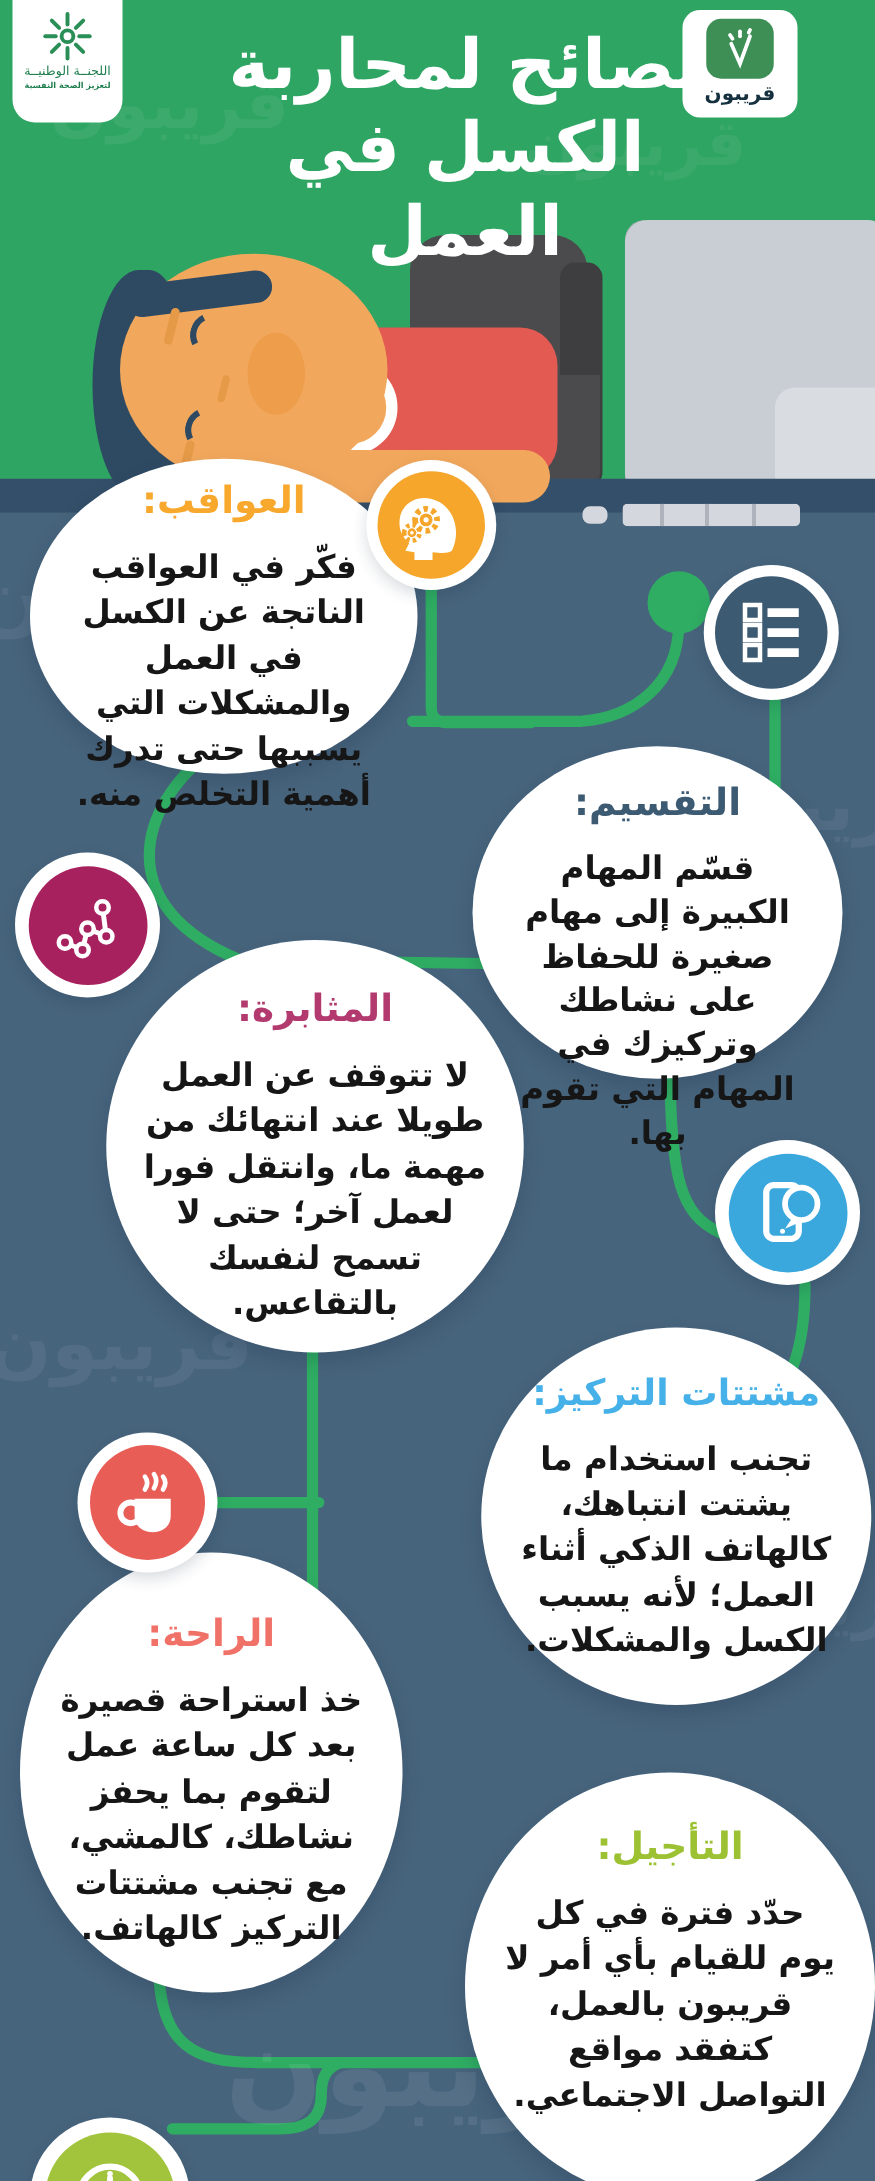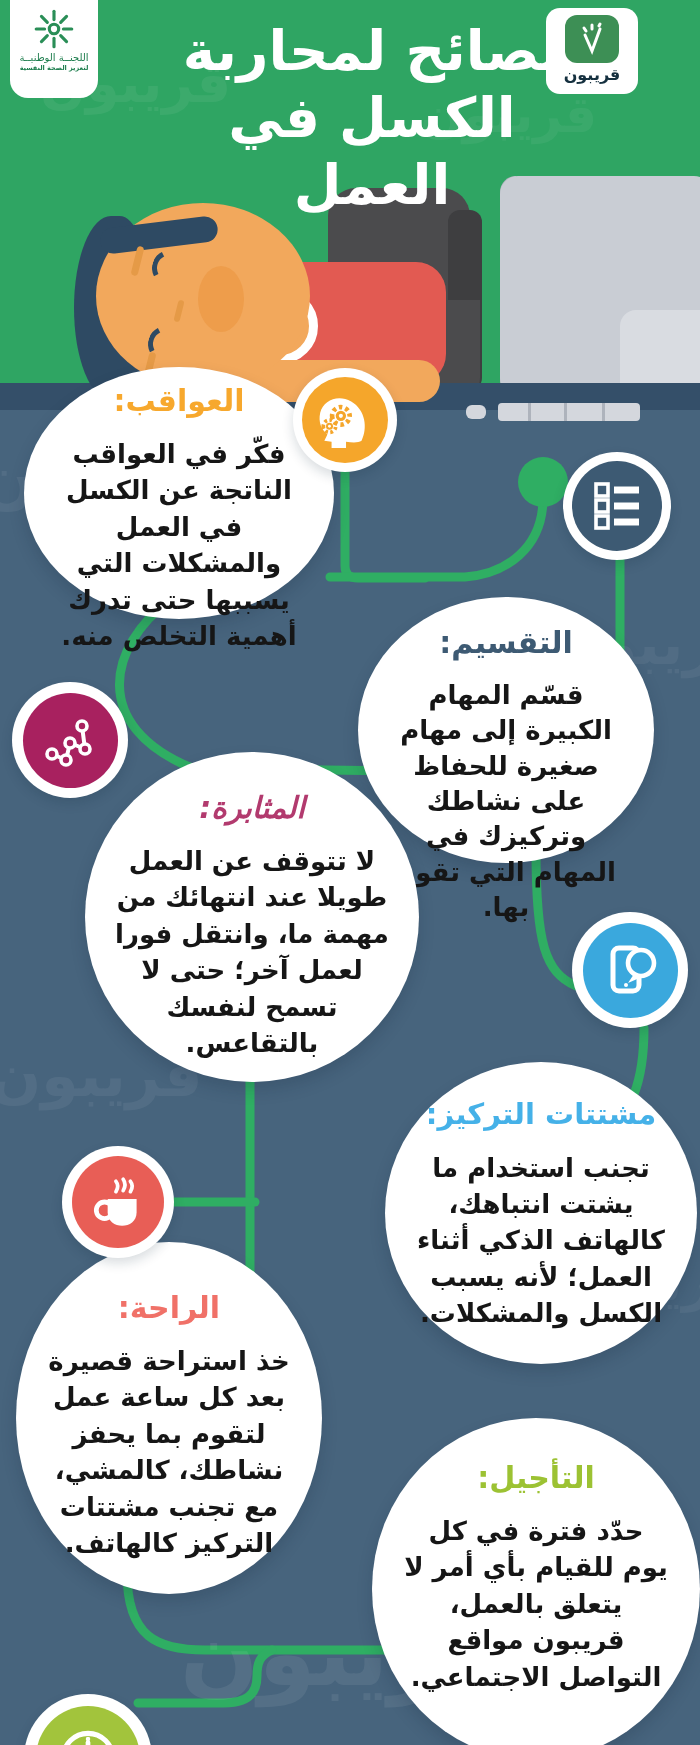--- a/index.html
+++ b/index.html
@@ -51,24 +51,24 @@
   .wm{position:absolute;color:#ffffff;font-weight:bold;pointer-events:none;z-index:4;white-space:nowrap;}
   
   .connectors{position:absolute;top:0;left:0;z-index:3;}
   
   .bubble{position:absolute;background:#fff;border-radius:50%;z-index:5;
     box-shadow:0 8px 16px rgba(15,35,55,.18);display:flex;flex-direction:column;align-items:center;box-sizing:border-box;}
   .bubble h2{margin:0;font-size:30px;font-weight:bold;line-height:1.3;text-align:right;}
   .bubble p{margin:16px 0 0 0;font-size:26px;font-weight:bold;color:#161616;line-height:1.40;text-align:center;}
   .b1{left:24px;top:367px;width:310px;height:252px;padding-top:14px;}
   .b1 h2{color:#f7a82d;}  .b1 p{width:256px;}
-  .b2{left:358px;top:597px;width:296px;height:266px;padding-top:26px;}
+  .b2{left:378px;top:597px;width:296px;height:266px;padding-top:26px;}
   .b2 h2{color:#3d5a73;}  .b2 p{width:244px;line-height:1.36;}
   .b3{left:85px;top:752px;width:334px;height:330px;padding-top:36px;}
-  .b3 h2{color:#b23a6e;font-style:italic;}  .b3 p{width:276px;}
+  .b3 h2{color:#b23a6e;}  .b3 p{width:276px;}
   .b4{left:385px;top:1062px;width:312px;height:302px;padding-top:34px;}
   .b4 h2{color:#45b1e8;font-size:29px;}  .b4 p{width:258px;}
   .b5{left:16px;top:1242px;width:306px;height:352px;padding-top:46px;}
   .b5 h2{color:#f07168;}  .b5 p{width:254px;}
   .b6{left:372px;top:1418px;width:328px;height:342px;padding-top:40px;}
   .b6 h2{color:#9cc233;}  .b6 p{width:266px;}
   
   .icon-wrap{position:absolute;background:#fff;border-radius:50%;z-index:6;
     display:flex;align-items:center;justify-content:center;box-shadow:0 5px 12px rgba(15,35,55,.16);}
   .icon-core{border-radius:50%;display:flex;align-items:center;justify-content:center;}
@@ -190,21 +190,21 @@
   <div class="bubble b4">
     <h2>مشتتات التركيز:</h2>
     <p>تجنب استخدام ما يشتت انتباهك، كالهاتف الذكي أثناء العمل؛ لأنه يسبب الكسل والمشكلات.</p>
   </div>
   <div class="bubble b5">
     <h2>الراحة:</h2>
     <p>خذ استراحة قصيرة بعد كل ساعة عمل لتقوم بما يحفز نشاطك، كالمشي، مع تجنب مشتتات التركيز كالهاتف.</p>
   </div>
   <div class="bubble b6">
     <h2>التأجيل:</h2>
-    <p>حدّد فترة في كل يوم للقيام بأي أمر لا يتعلق بالعمل، قريبون مواقع التواصل الاجتماعي.</p>
+    <p>حدّد فترة في كل يوم للقيام بأي أمر لا قريبون بالعمل، كتفقد مواقع التواصل الاجتماعي.</p>
   </div>
 
   <div class="icon-wrap iw-brain">
     <div class="icon-core ic-brain">
       <svg width="62" height="62" viewBox="0 0 60 60">
         <g transform="scale(-1,1) translate(-60,0)">
           <path d="M14 50 C8 38 10 20 24 12 C37 5 51 11 54 23 C56 32 53 39 47 44 L50 50 L43 51 L43 57 L29 57 L29 51 C22 52 17 52 14 50 Z" fill="#ffffff"></path>
           <circle cx="34" cy="26" r="8.5" fill="none" stroke="#f5a62b" stroke-width="4.5" stroke-dasharray="3.4 3"></circle>
           <circle cx="34" cy="26" r="5" fill="#f5a62b"></circle>
           <circle cx="34" cy="26" r="2" fill="#ffffff"></circle>

